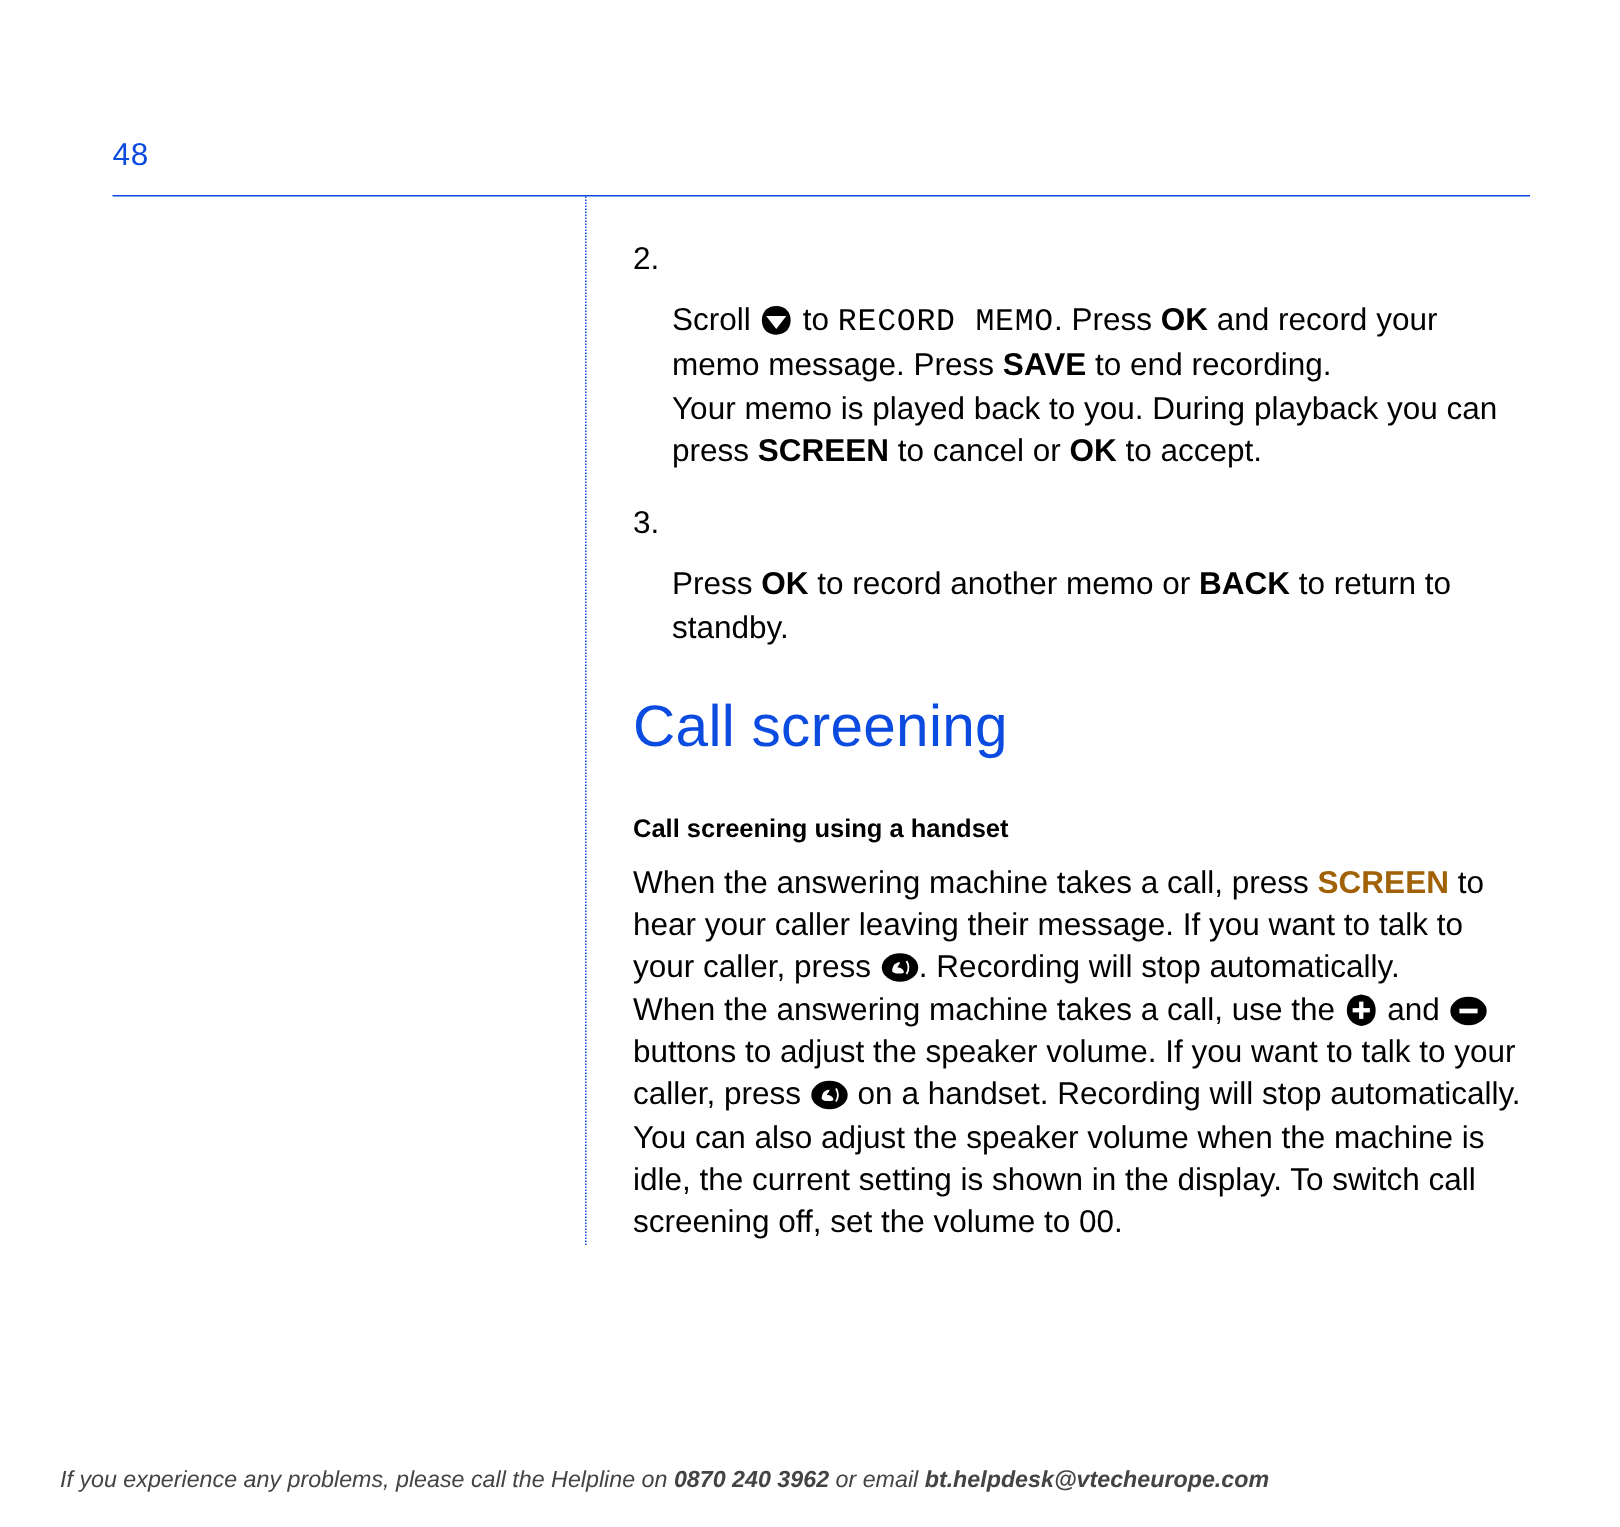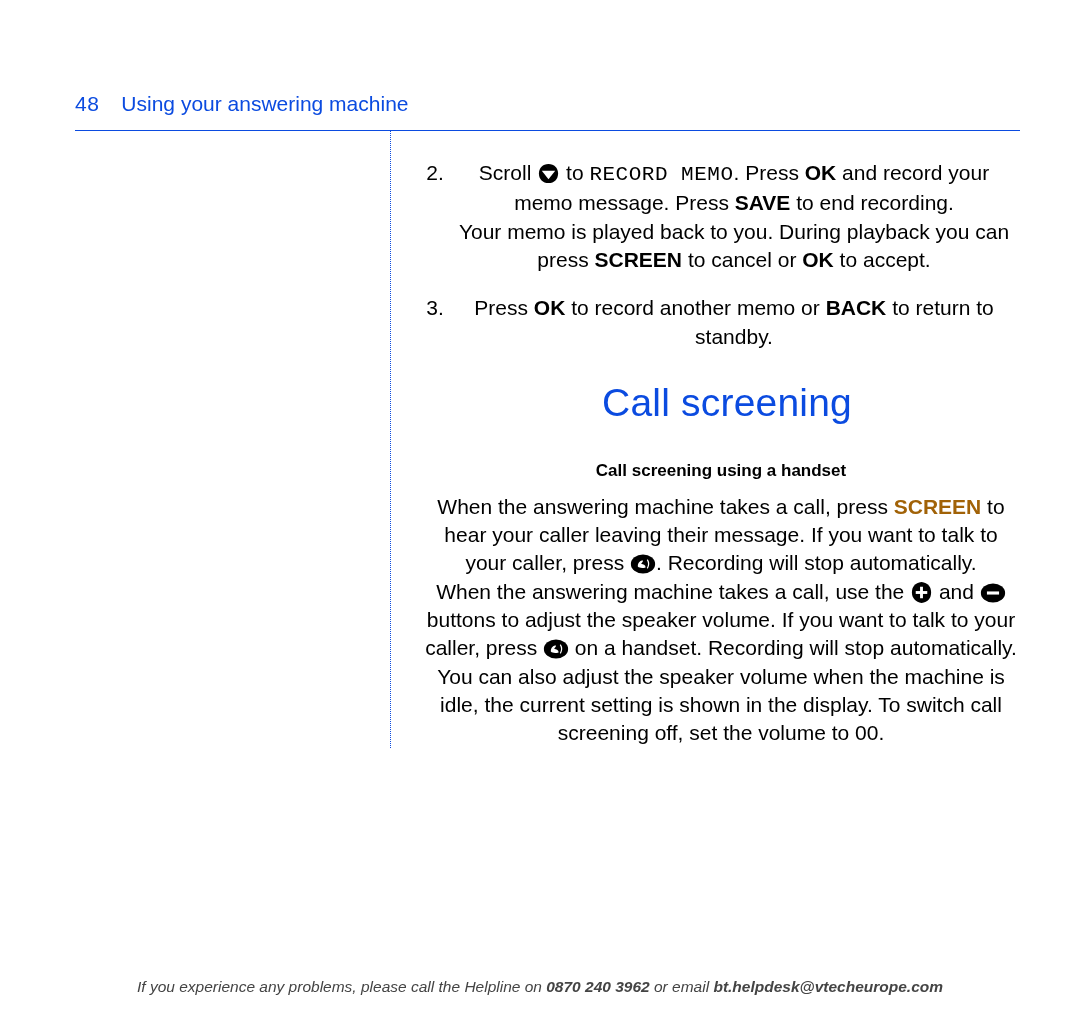--- a/index.html
+++ b/index.html
@@ -7,21 +7,20 @@
     padding: 0;
     font-family: "Lucida Grande", "Segoe UI", Arial, sans-serif;
     background: #ffffff;
     color: #000;
     width: 1080px;
     height: 1018px;
     position: relative;
   }
   .page {
     padding: 92px 60px 0 75px;
-    text-align: center;
   }
   .header-row {
     display: flex;
     align-items: baseline;
     color: #0b4be0;
     font-size: 21px;
     margin-bottom: 14px;
   }
   .header-row .pagenum {
     margin-right: 22px;
@@ -59,33 +58,34 @@
   }
   .step {
     display: flex;
     margin-bottom: 20px;
   }
   .step .num {
     flex: 0 0 26px;
   }
   .step .body {
     flex: 1;
+    margin-top: 41px;
   }
   .mono-caps {
     font-family: "Courier New", monospace;
     font-weight: 400;
     letter-spacing: 0.5px;
   }
   .bold { font-weight: 700; }
   .blue-bold { font-weight: 700; color: #a16207; }
   h2.section {
     color: #0b4be0;
     font-weight: 400;
     font-size: 39px;
-    margin: 26px 0 6px 12px;
+    margin: 26px 0 6px 0;
     letter-spacing: 0.2px;
   }
   .subhead {
     font-weight: 700;
     margin-top: 30px;
     margin-bottom: 10px;
     font-size: 17px;
   }
   .para {
     margin: 0 0 0 0;
@@ -93,36 +93,35 @@
   .icon-btn {
     display: inline-flex;
     vertical-align: -5px;
   }
   .icon-btn svg { display: block; }
   .footer-note {
     position: absolute;
     left: 0;
     right: 0;
     bottom: 22px;
-    text-align: center;
+    text-align: left;
     font-size: 15.5px;
     font-style: italic;
     color: #444;
     padding: 0 40px;
   }
   .footer-note .bold-ital { font-weight: 700; }
 </style>
 </head>
 <body>
 
 <div class="page">
 
   <div class="header-row">
     <span class="pagenum">48</span>
-    <span class="section-title">Using your answering machine</span>
   </div>
 
   <hr class="rule">
 
   <div class="columns">
     <div class="left-col"></div>
     <div class="vdiv"></div>
 
     <div class="right-col">
 

